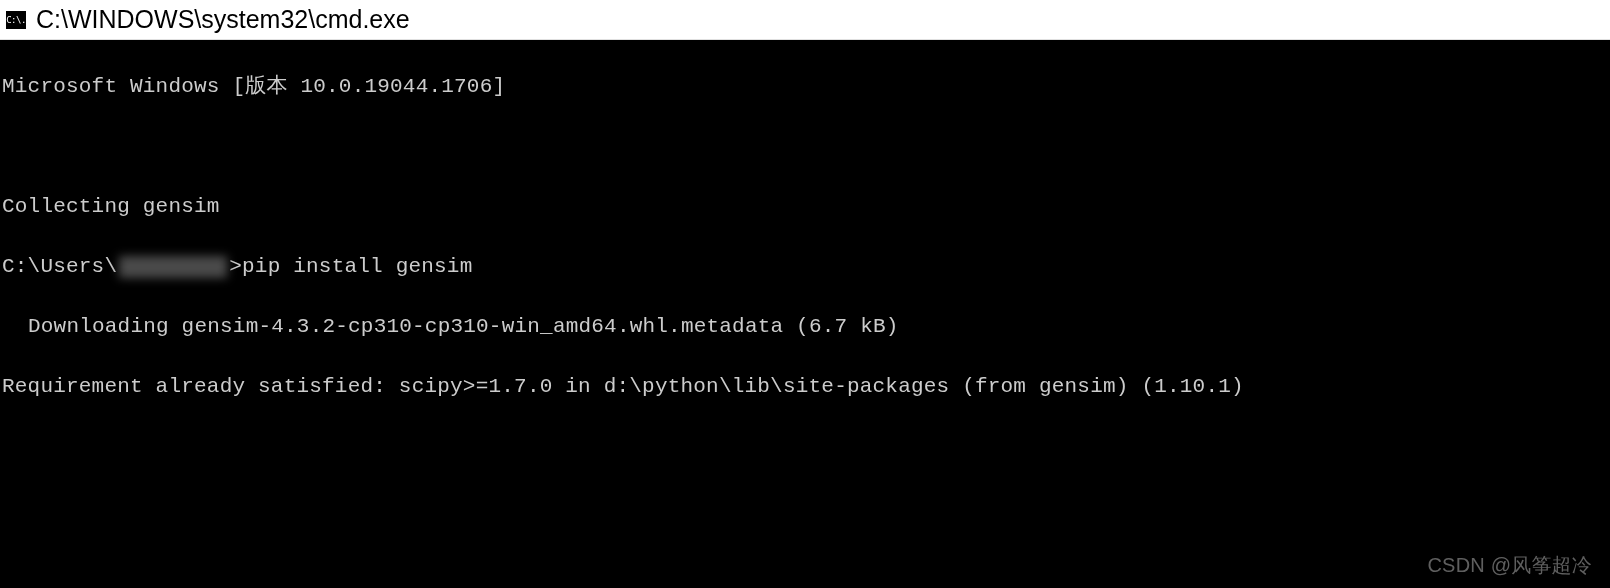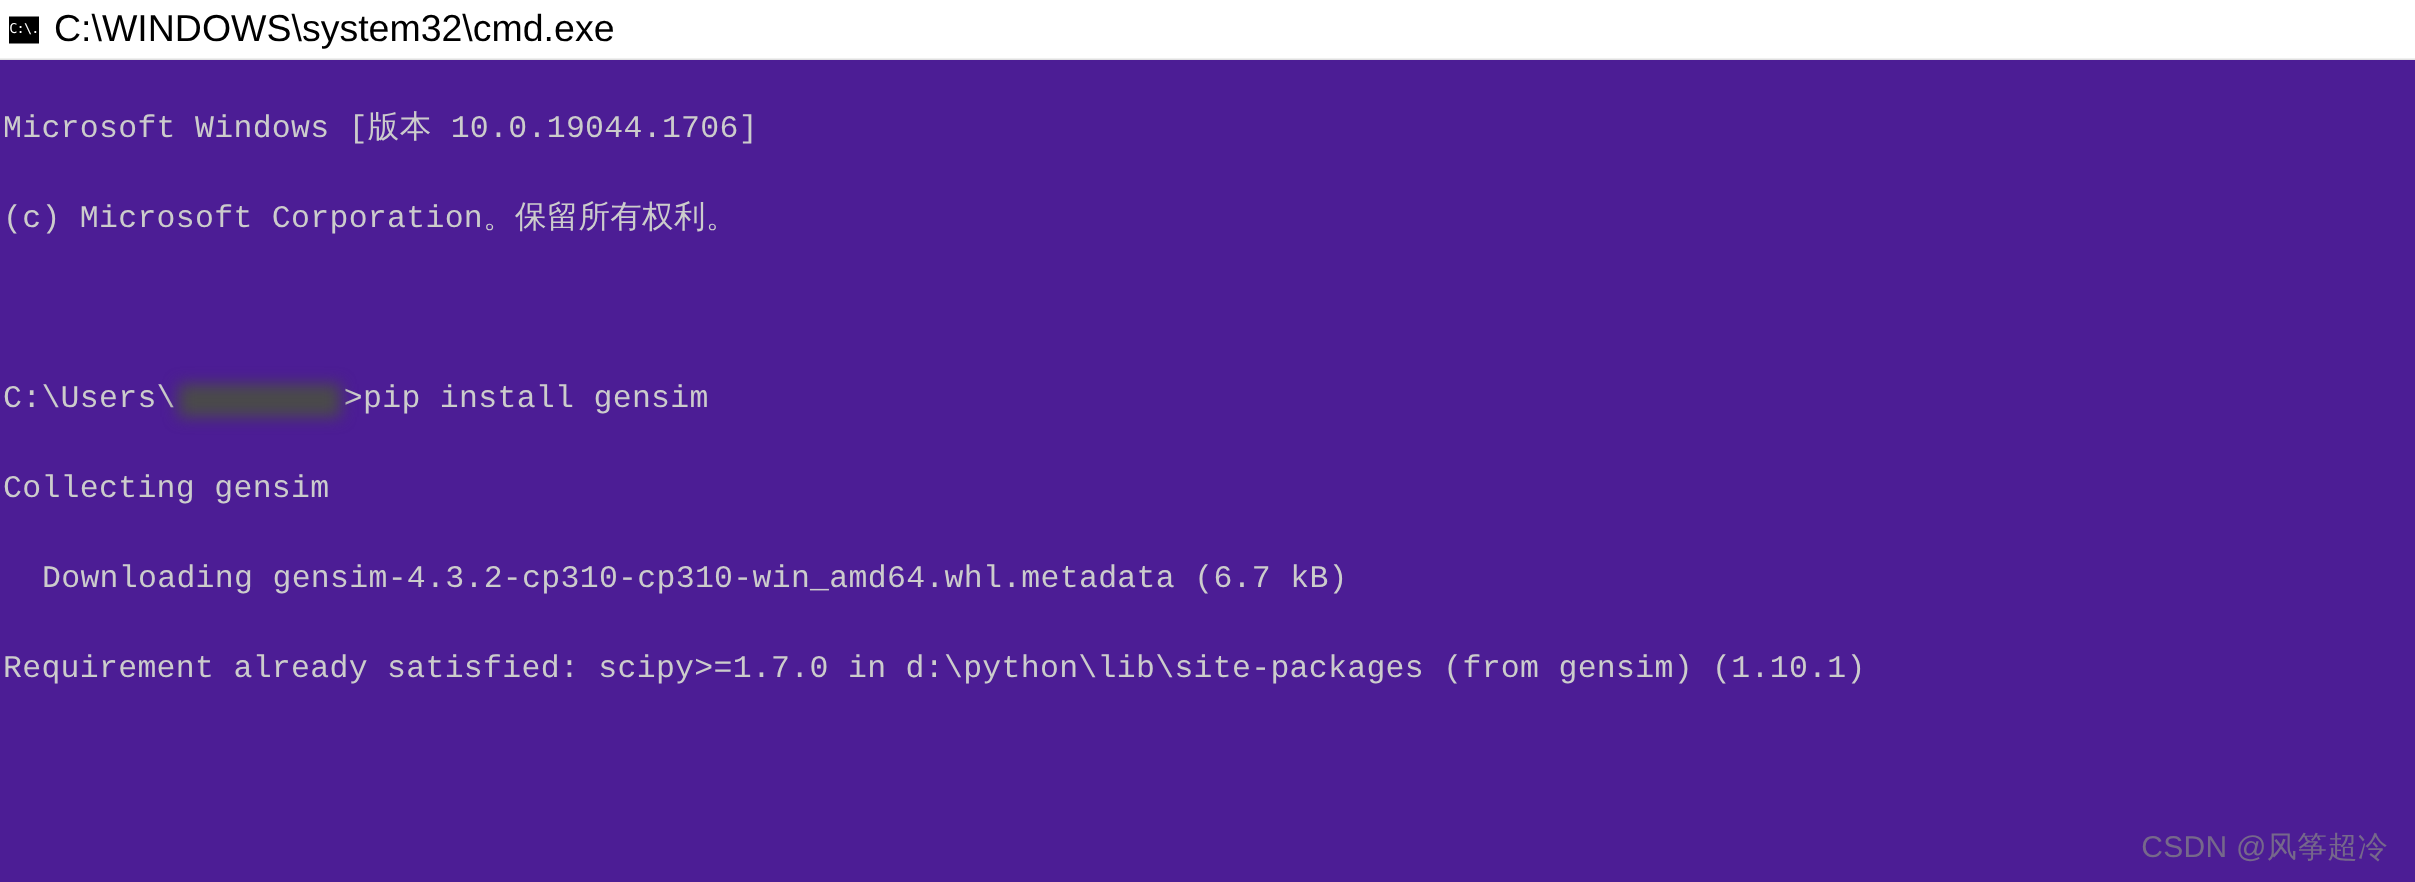--- a/index.html
+++ b/index.html
@@ -37,21 +37,21 @@
       font-size: 9px;
       font-family: Consolas, monospace;
       letter-spacing: -0.5px;
     }
     .title-text {
       font-family: "Segoe UI", Arial, sans-serif;
       font-size: 25px;
       color: #000000;
     }
     .terminal {
-      background: #4c1d95;
+      background: #000000;
       color: #cccccc;
       font-size: 21px;
       line-height: 30px;
       padding: 2px 0 2px 2px;
       height: calc(100% - 40px);
       width: 100%;
       white-space: pre;
       letter-spacing: 0.2px;
       position: relative;
     }
@@ -89,24 +89,23 @@
 
 <div class="title-bar">
   <div class="title-bar-icon">
     <span class="title-bar-icon-text">C:\.</span>
   </div>
   <span class="title-text">C:\WINDOWS\system32\cmd.exe</span>
 </div>
 
 <div class="terminal">
 <span class="line">Microsoft Windows [版本 10.0.19044.1706]</span>
-<span class="line">(c) Microsoft Corporation。保留所有权利。</span>
 <span class="line"> </span>
+<span class="line">Collecting gensim</span>
 <span class="line prompt-line"><span>C:\Users\</span><span class="blurred"></span><span>&gt;</span><span>pip install gensim</span></span>
-<span class="line">Collecting gensim</span>
 <span class="line indent">Downloading gensim-4.3.2-cp310-cp310-win_amd64.whl.metadata (6.7 kB)</span>
 <span class="line">Requirement already satisfied: scipy&gt;=1.7.0 in d:\python\lib\site-packages (from gensim) (1.10.1)</span>
 
 
 
 
 
 
 
 <div class="watermark">CSDN @风筝超冷</div>

